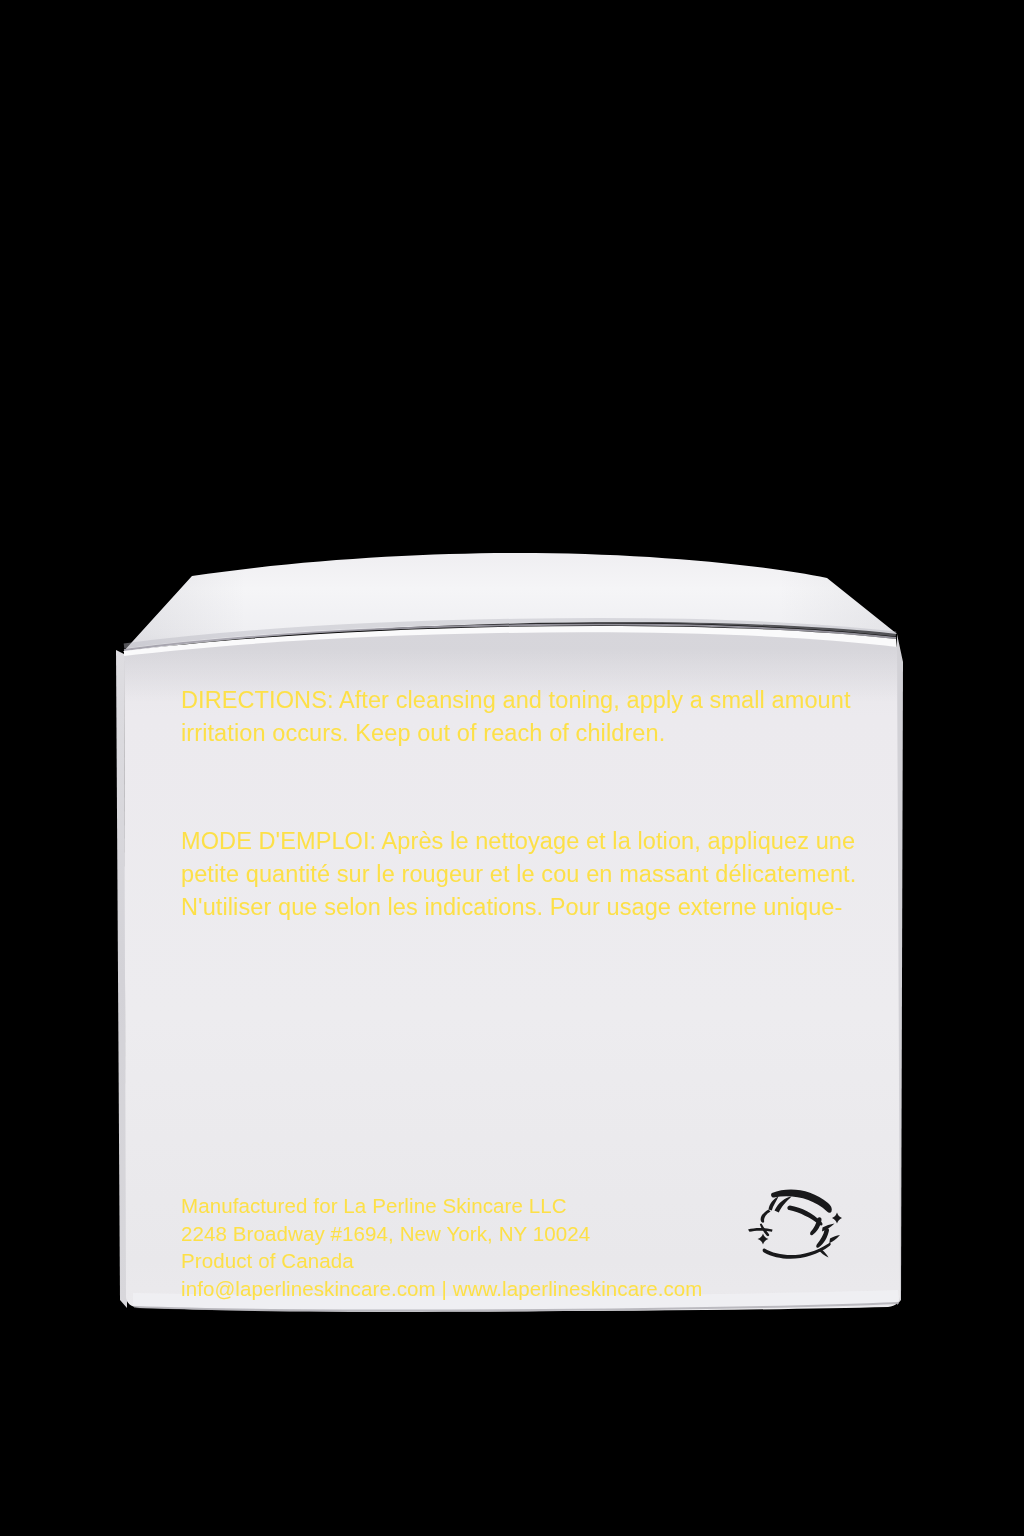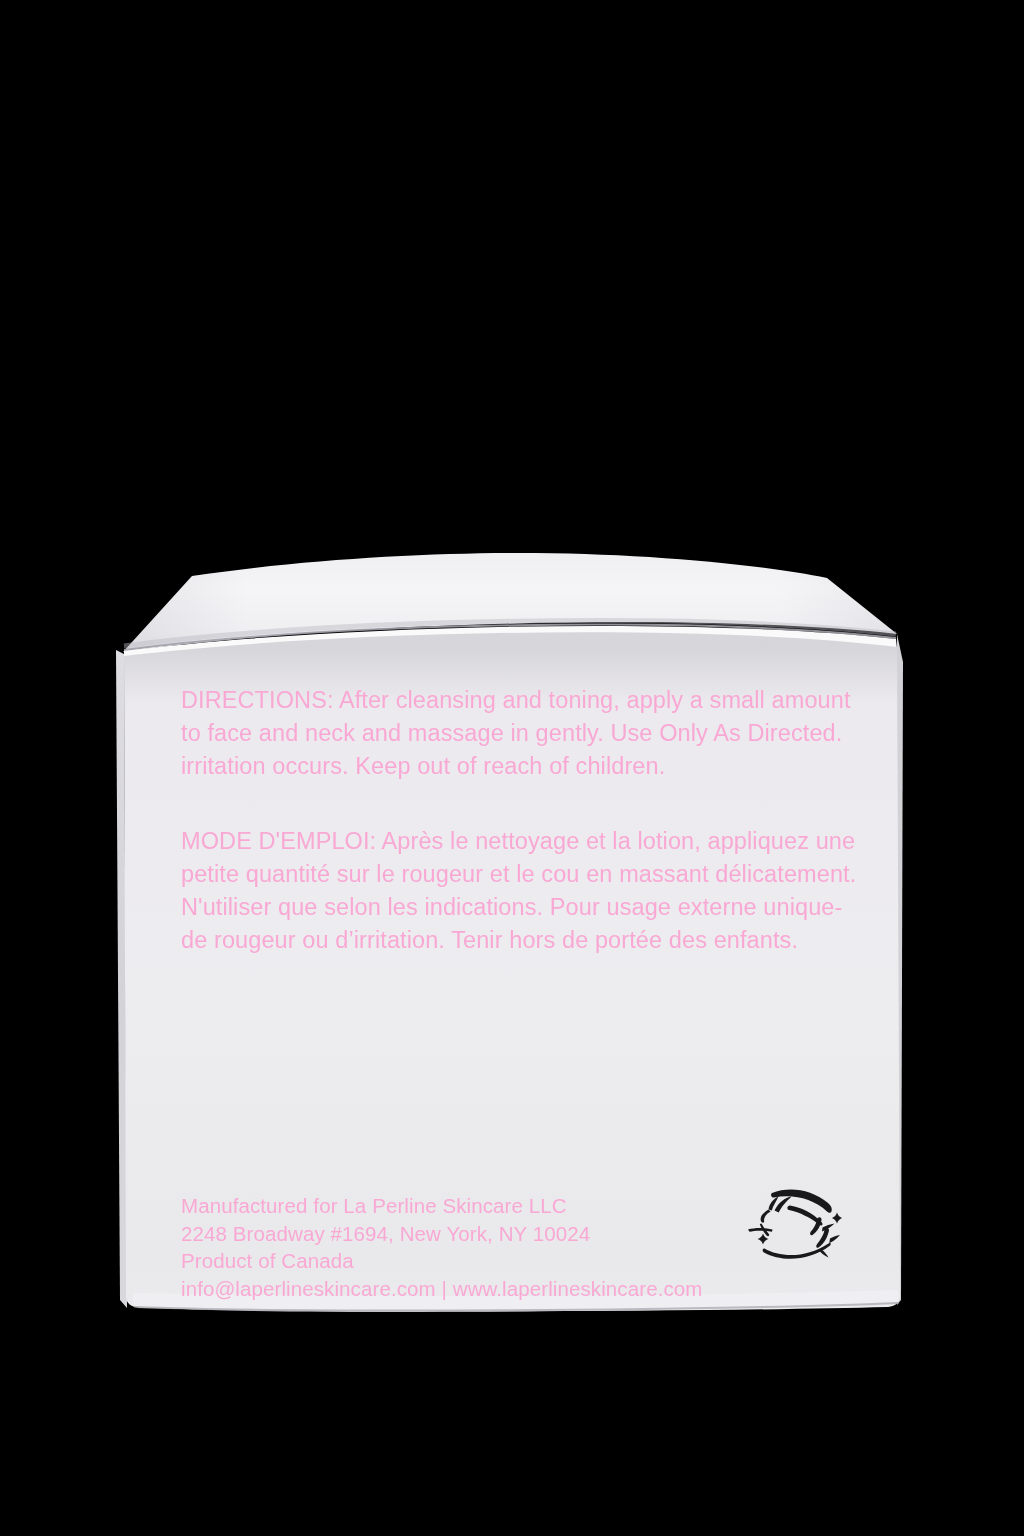--- a/index.html
+++ b/index.html
@@ -7,21 +7,21 @@
     width:1024px; height:1536px;
     background:#000;
     position:relative;
     overflow:hidden;
     font-family:"Liberation Sans", sans-serif;
   }
   .stage { position:absolute; left:0; top:0; width:1024px; height:1536px; }
   svg.boxart { position:absolute; left:0; top:0; }
   .textblock {
     position:absolute;
-    color:#f9a8d4;
+    color:#fde047;
     -webkit-font-smoothing:antialiased;
   }
   .textblock .line { white-space:nowrap; }
   .dir-en   { left:181px; top:684px;  font-size:23.5px; line-height:33px;  letter-spacing:0.1px; }
   .dir-fr   { left:181px; top:825px;  font-size:23.5px; line-height:33px;  letter-spacing:0.1px; }
   .mfr      { left:181px; top:1192px; font-size:20.5px; line-height:27.5px; letter-spacing:0.1px; }
   .bunny    { position:absolute; left:745px; top:1185px; width:100px; height:80px; }
 </style>
 </head>
 <body>
@@ -80,29 +80,27 @@
 
     <path d="M124,656 C340,630 700,623 897,647 L897,704 L125,710 Z" fill="url(#topShade)"></path>
 
     <path d="M133,1293 C400,1298 700,1296 898,1290 L899,1301 C890,1307 700,1311 420,1312
              C260,1312 160,1310 133,1305 Z" fill="#f0f0f3" fill-opacity="0.85"></path>
     <path d="M134,1307 C300,1313 700,1311 899,1303" fill="none" stroke="#8f8e96" stroke-opacity="0.55" stroke-width="2"></path>
   </svg>
 
   <div class="textblock dir-en">
     <div class="line">DIRECTIONS: After cleansing and toning, apply a small amount</div>
-    <div class="line">to face and neck and massage in gently. Use Only As Directed.</div>
     <div class="line">irritation occurs. Keep out of reach of children.</div>
   </div>
 
   <div class="textblock dir-fr">
     <div class="line">MODE D'EMPLOI: Après le nettoyage et la lotion, appliquez une</div>
     <div class="line">petite quantité sur le rougeur et le cou en massant délicatement.</div>
     <div class="line">N'utiliser que selon les indications. Pour usage externe unique-</div>
-    <div class="line">de rougeur ou d’irritation. Tenir hors de portée des enfants.</div>
   </div>
 
   <div class="textblock mfr">
     <div class="line">Manufactured for La Perline Skincare LLC</div>
     <div class="line">2248 Broadway #1694, New York, NY 10024</div>
     <div class="line">Product of Canada</div>
     <div class="line">info@laperlineskincare.com | www.laperlineskincare.com</div>
   </div>
 
   <svg class="bunny" viewBox="0 0 100 80" aria-hidden="true">

